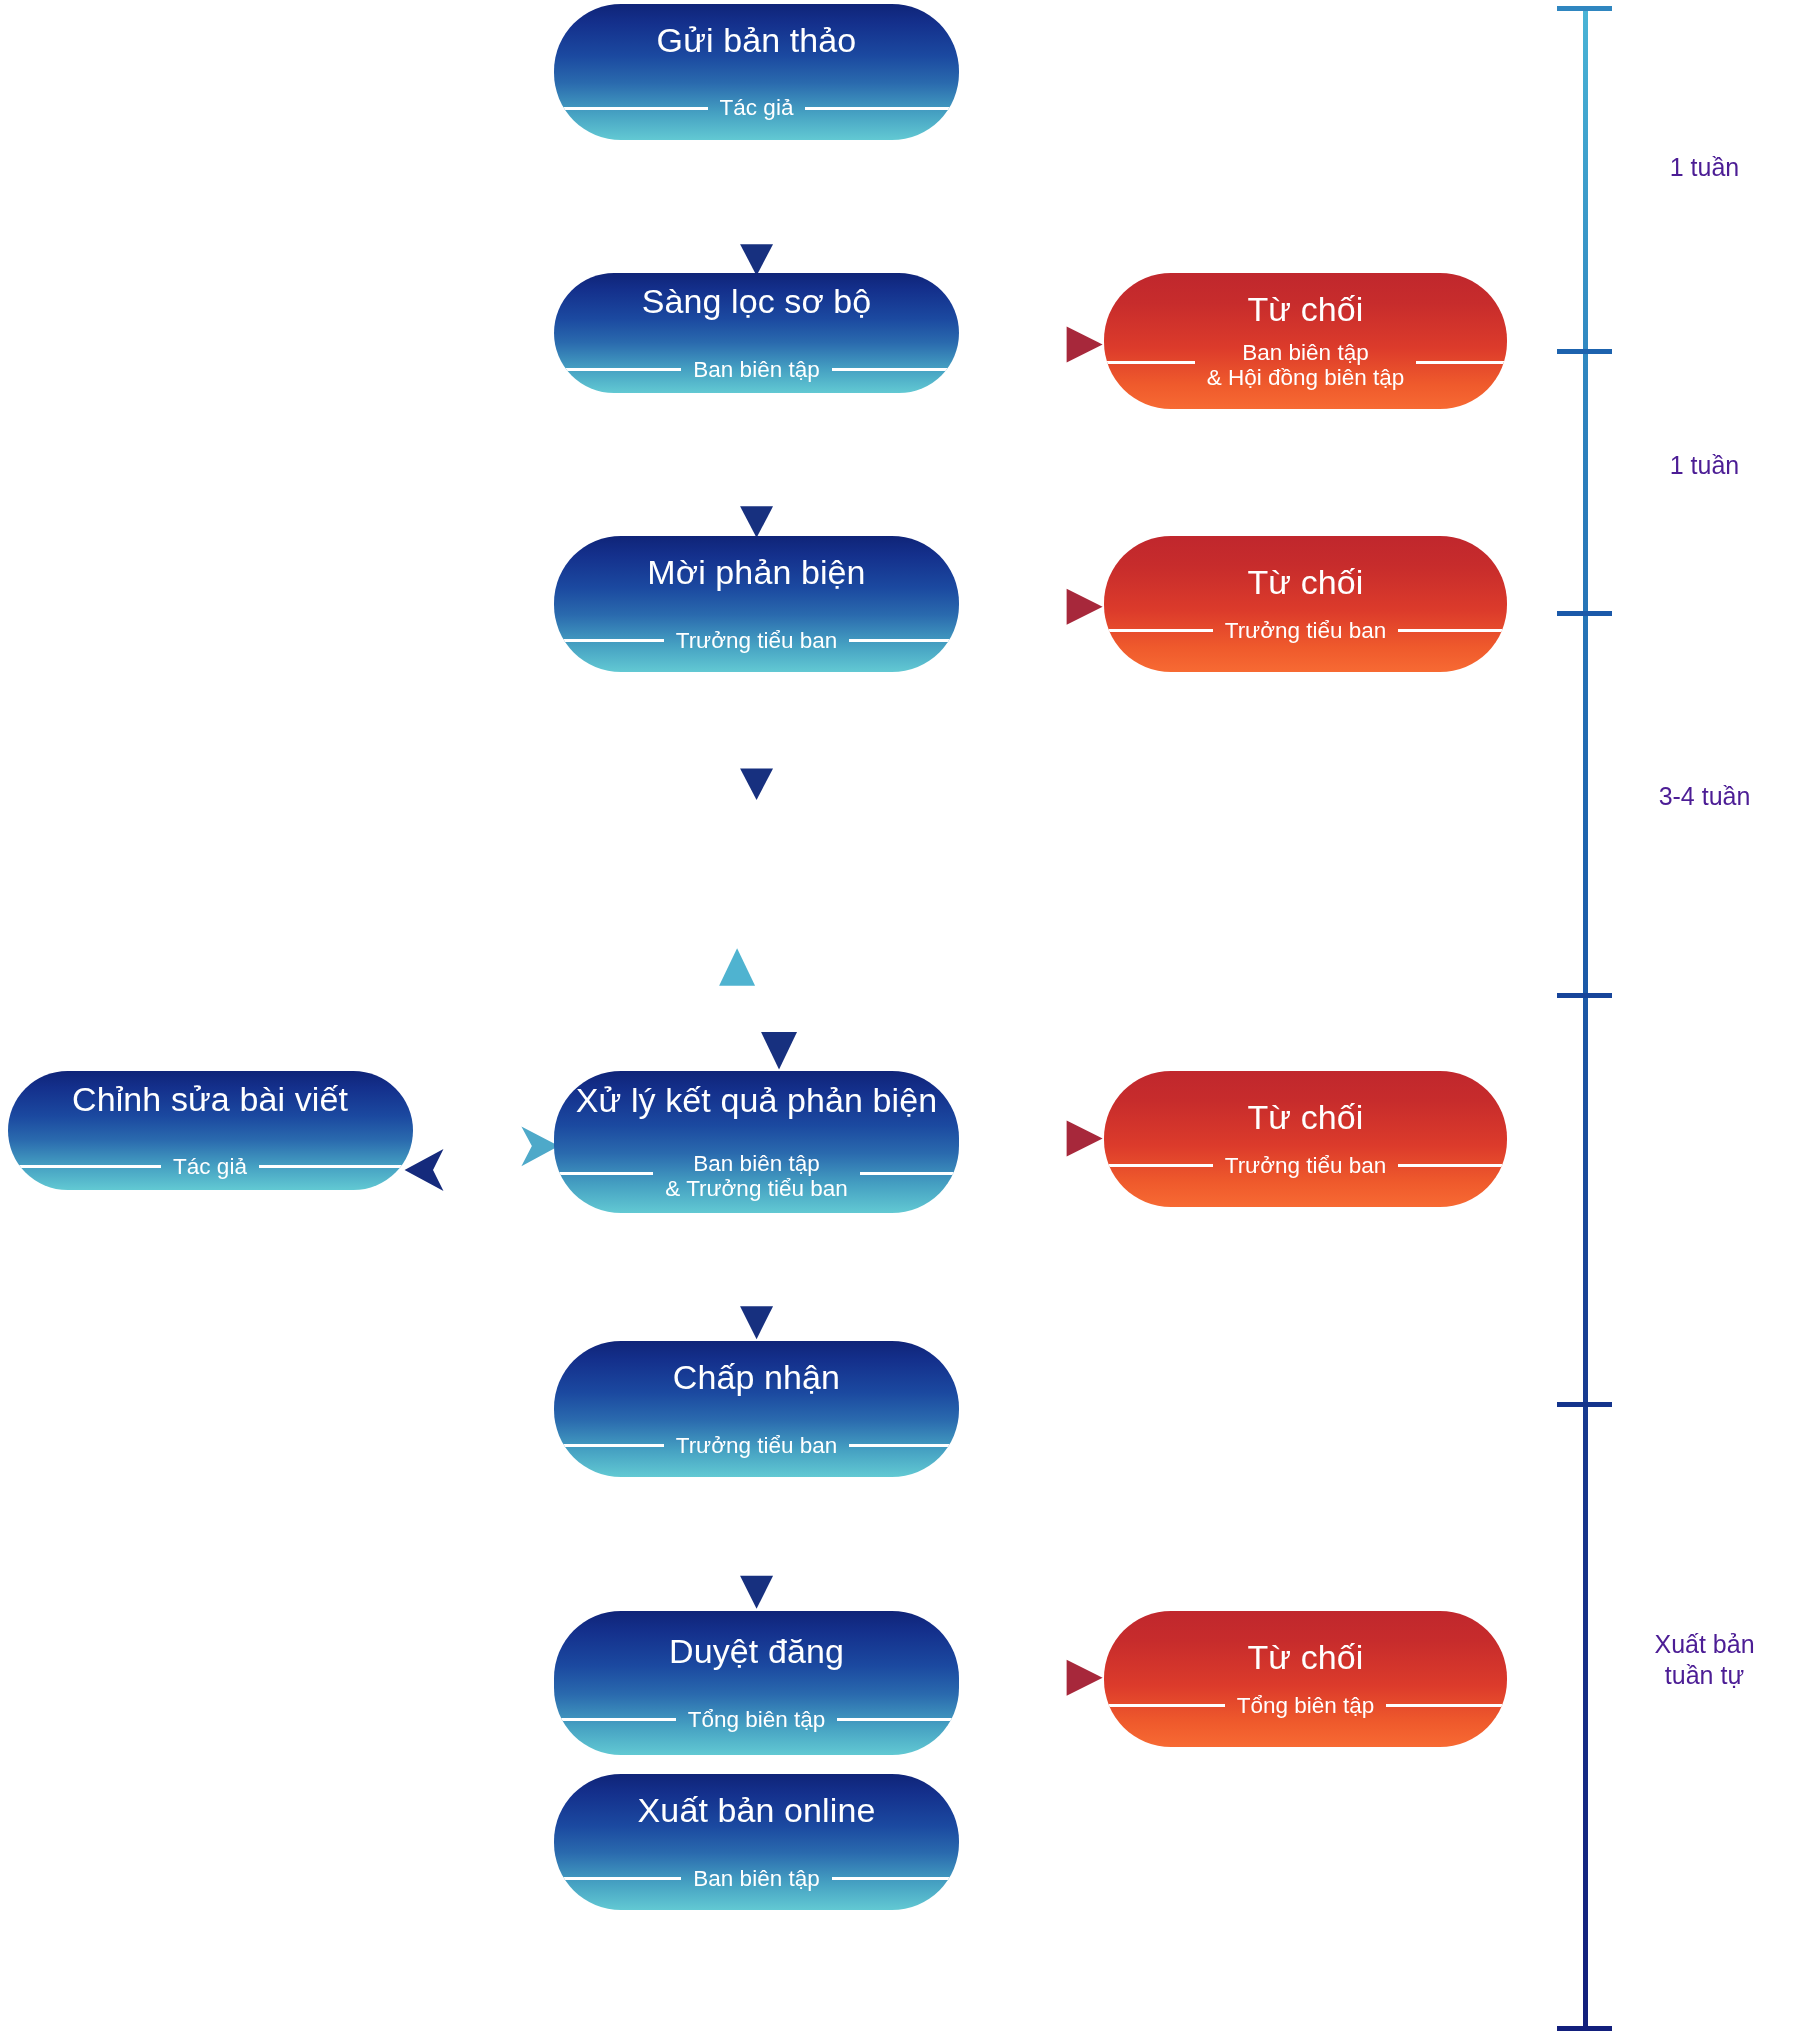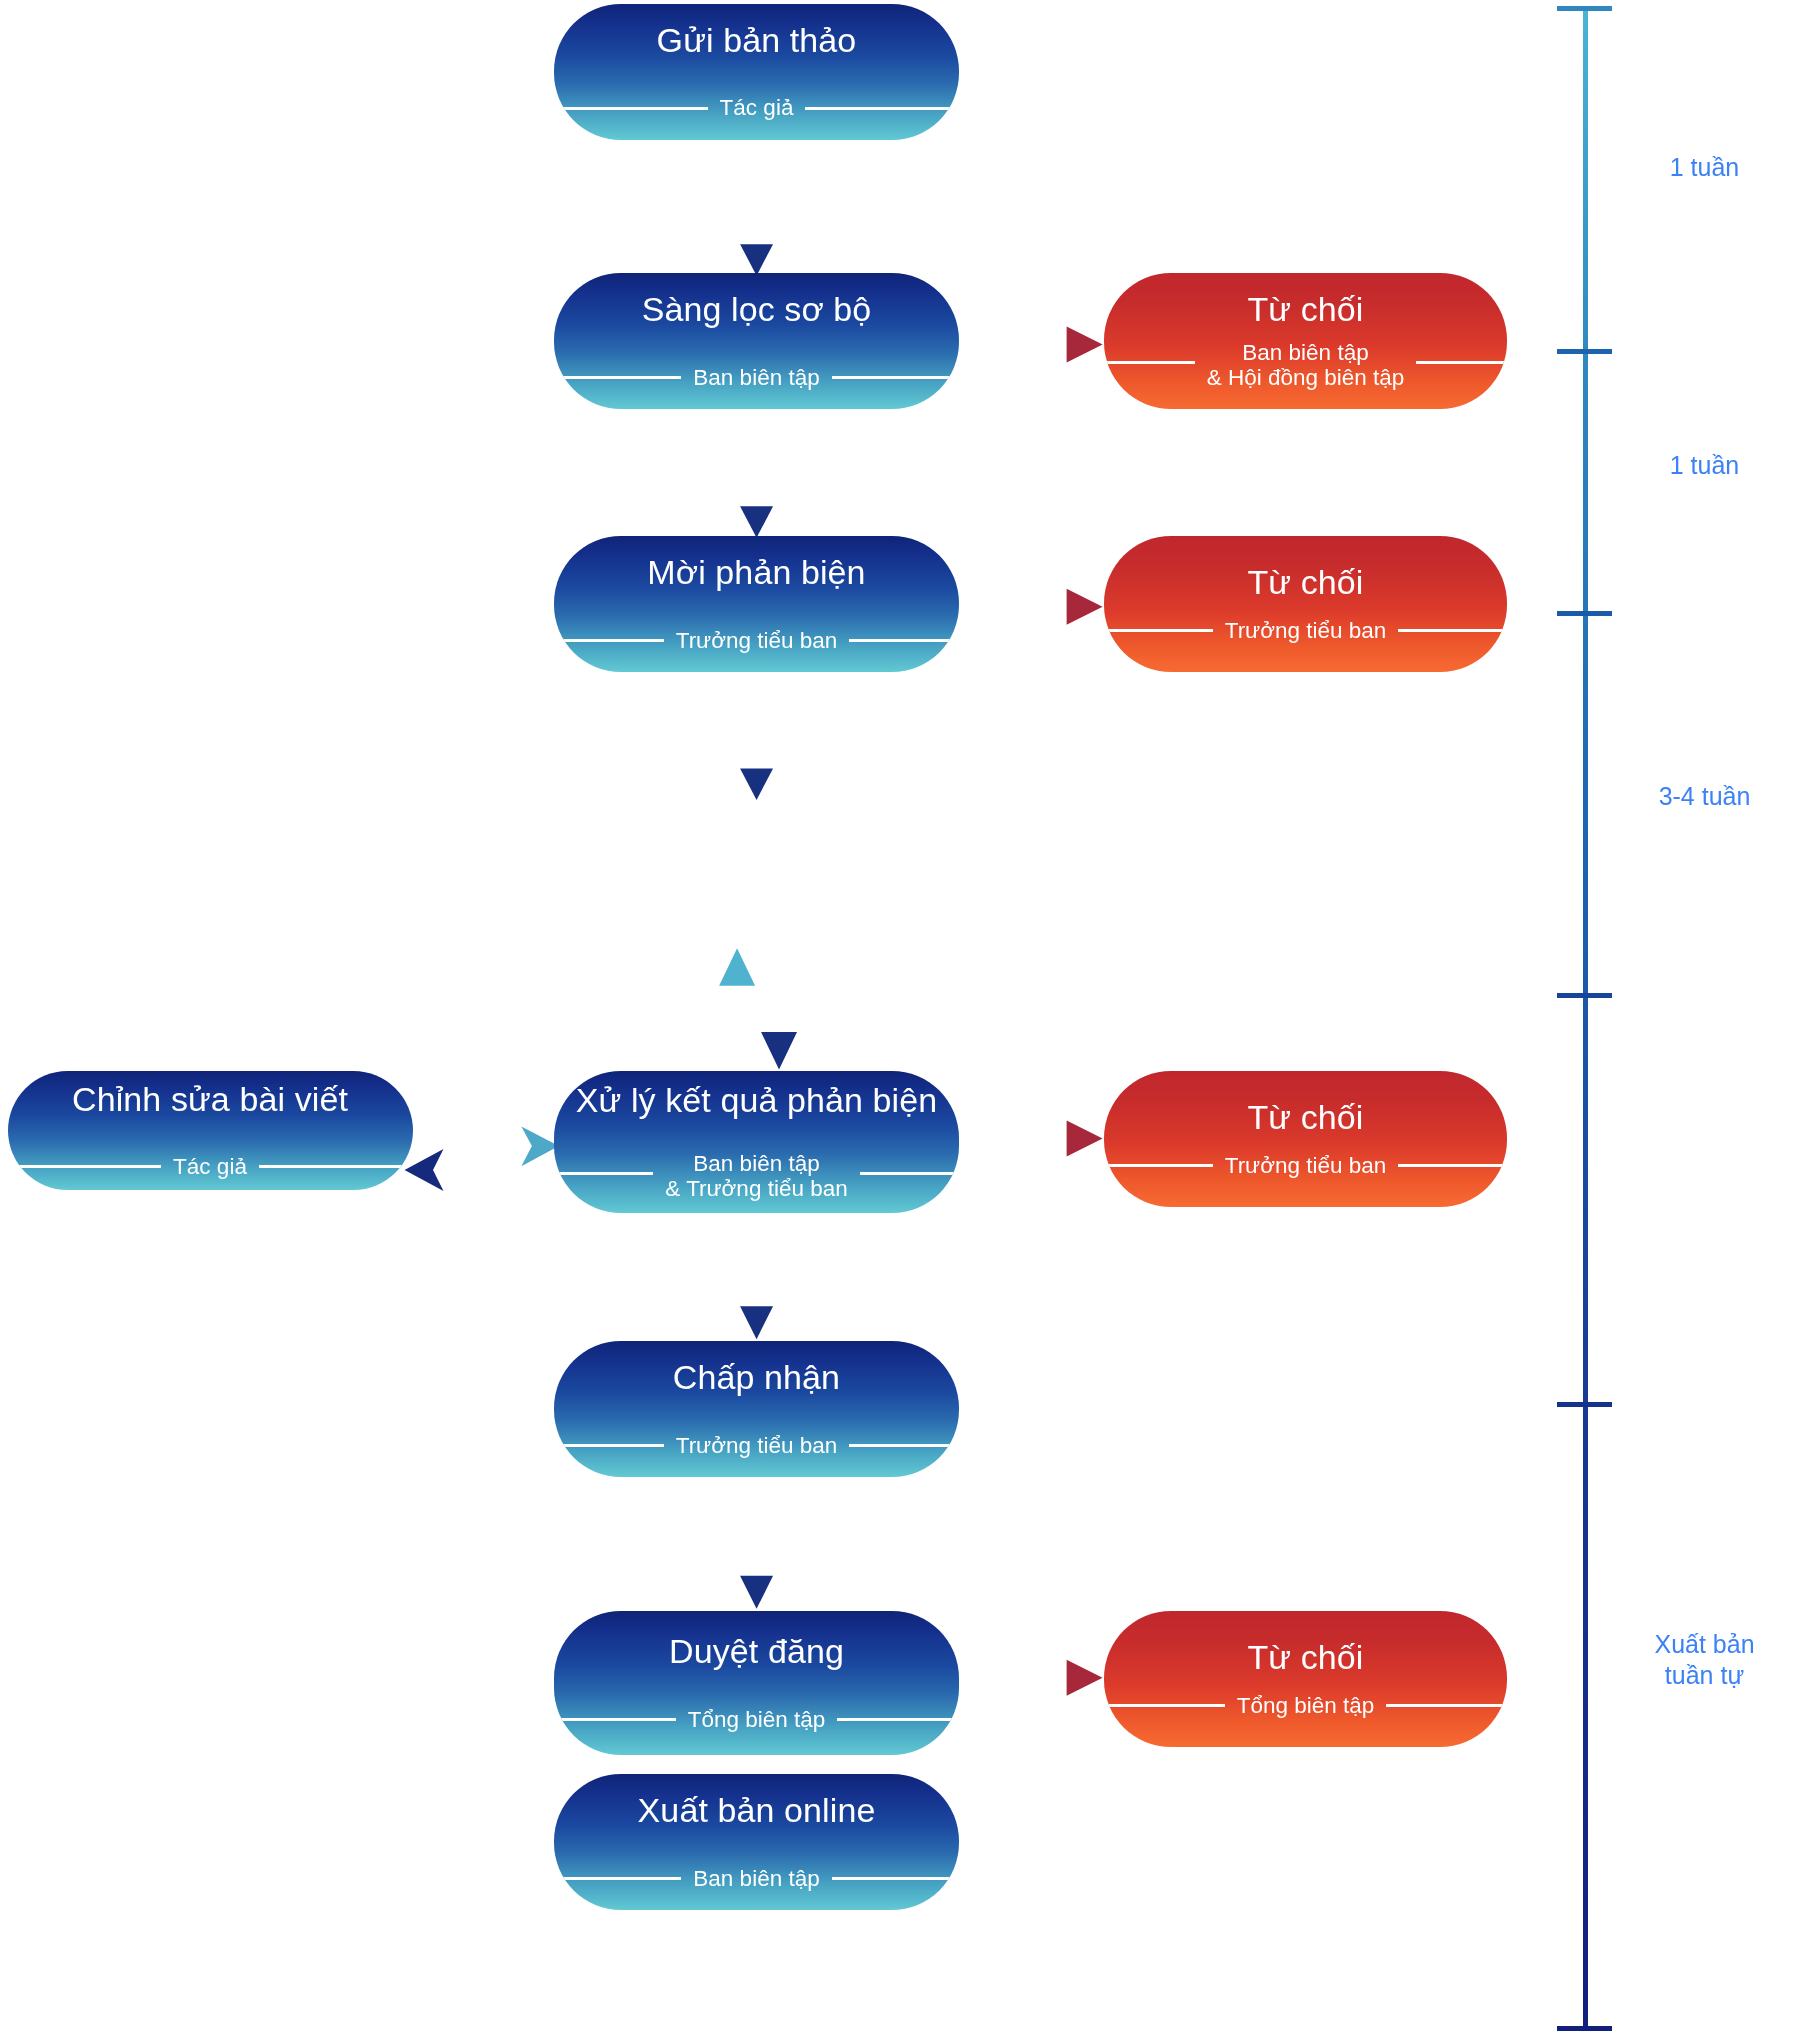--- a/index.html
+++ b/index.html
@@ -74,21 +74,21 @@
     background:linear-gradient(to bottom,#4ab4d6 0%,#2f86c0 18%,#1d63ae 42%,#17398f 70%,#121f7c 100%);
   }
   .tick{
     position:absolute;
     height:4.5px;
     width:55px;
     left:1557px;
   }
   .tlabel{
     position:absolute;
-    color:#3b82f6;
+    color:#4c1d95;
     font-size:25px;
     line-height:1.22;
     text-align:center;
     white-space:pre-line;
   }
 </style>
 </head>
 <body>
 
 <div id="stage">
@@ -190,21 +190,21 @@
 
   <div class="node blue" style="left:554px;top:3.7px;width:405px;height:136px;">
     <div class="title">Gửi bản thảo</div>
     <div class="rolewrap">
       <span class="rule"></span>
       <span class="role">Tác giả</span>
       <span class="rule"></span>
     </div>
   </div>
 
-  <div class="node blue" style="left:554px;top:273px;width:405px;height:136px;">
+  <div class="node blue" style="left:554px;top:273px;width:405px;height:120px;">
     <div class="title">Sàng lọc sơ bộ</div>
     <div class="rolewrap">
       <span class="rule"></span>
       <span class="role">Ban biên tập</span>
       <span class="rule"></span>
     </div>
   </div>
 
   <div class="node red two-line-role" style="left:1104px;top:273px;width:403px;height:136px;">
     <div class="title">Từ chối</div>

